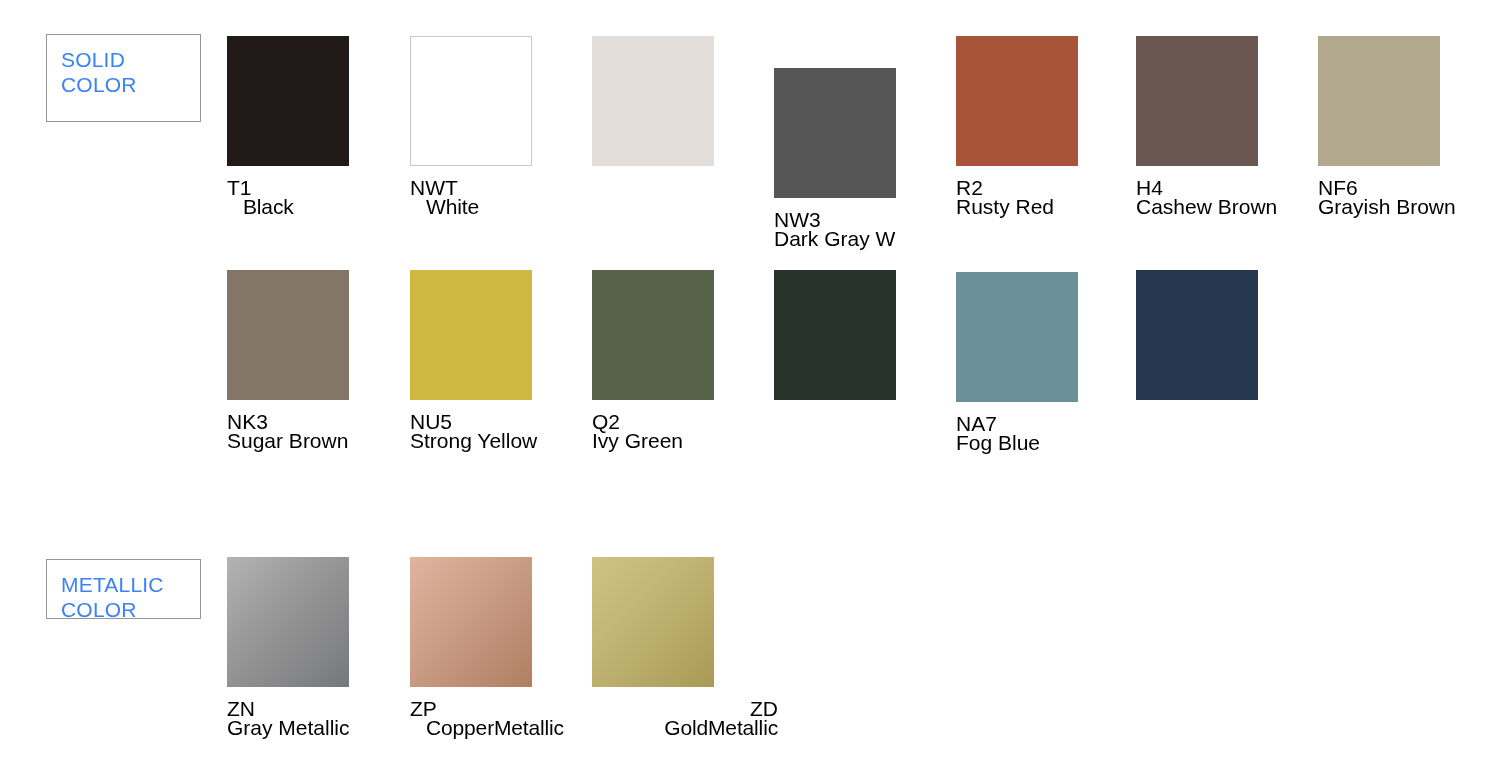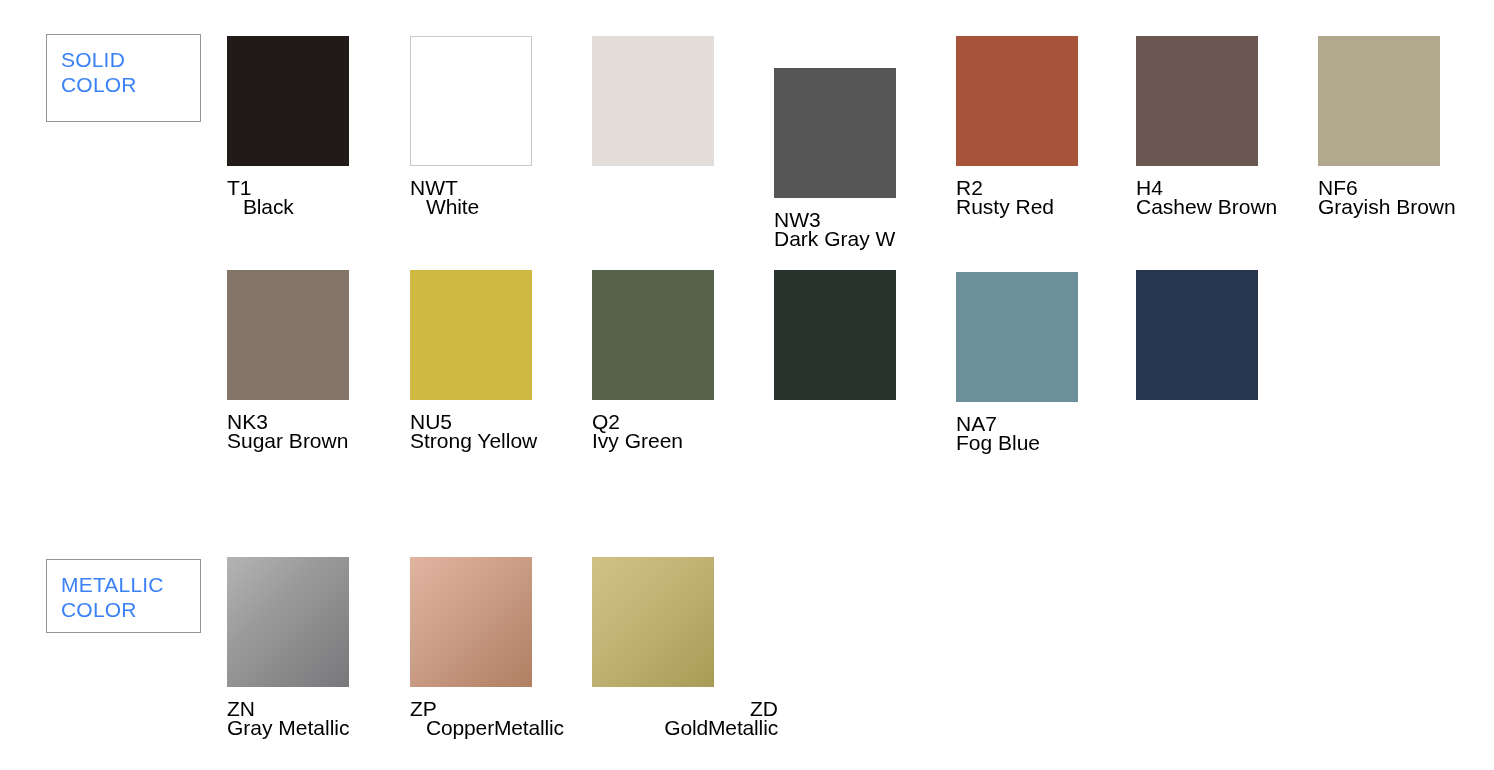--- a/index.html
+++ b/index.html
@@ -27,21 +27,21 @@
   .section-box .sec-line {
     display: block;
     font-size: 21px;
     line-height: 25px;
     letter-spacing: 0.2px;
     font-weight: 400;
     color: #3b82f6;
     white-space: nowrap;
   }
   #section-solid  { left: 46px;  top: 34px;  width: 155px; height: 88px; }
-  #section-metal  { left: 46px;  top: 559px; width: 155px; height: 74px; }
+  #section-metal  { left: 46px;  top: 559px; width: 155px; height: 60px; }
 
   
   .swatch-cell {
     position: absolute;
     width: 186px;
   }
   .swatch-chip {
     width: 122px;
     height: 130px;
     box-sizing: border-box;

